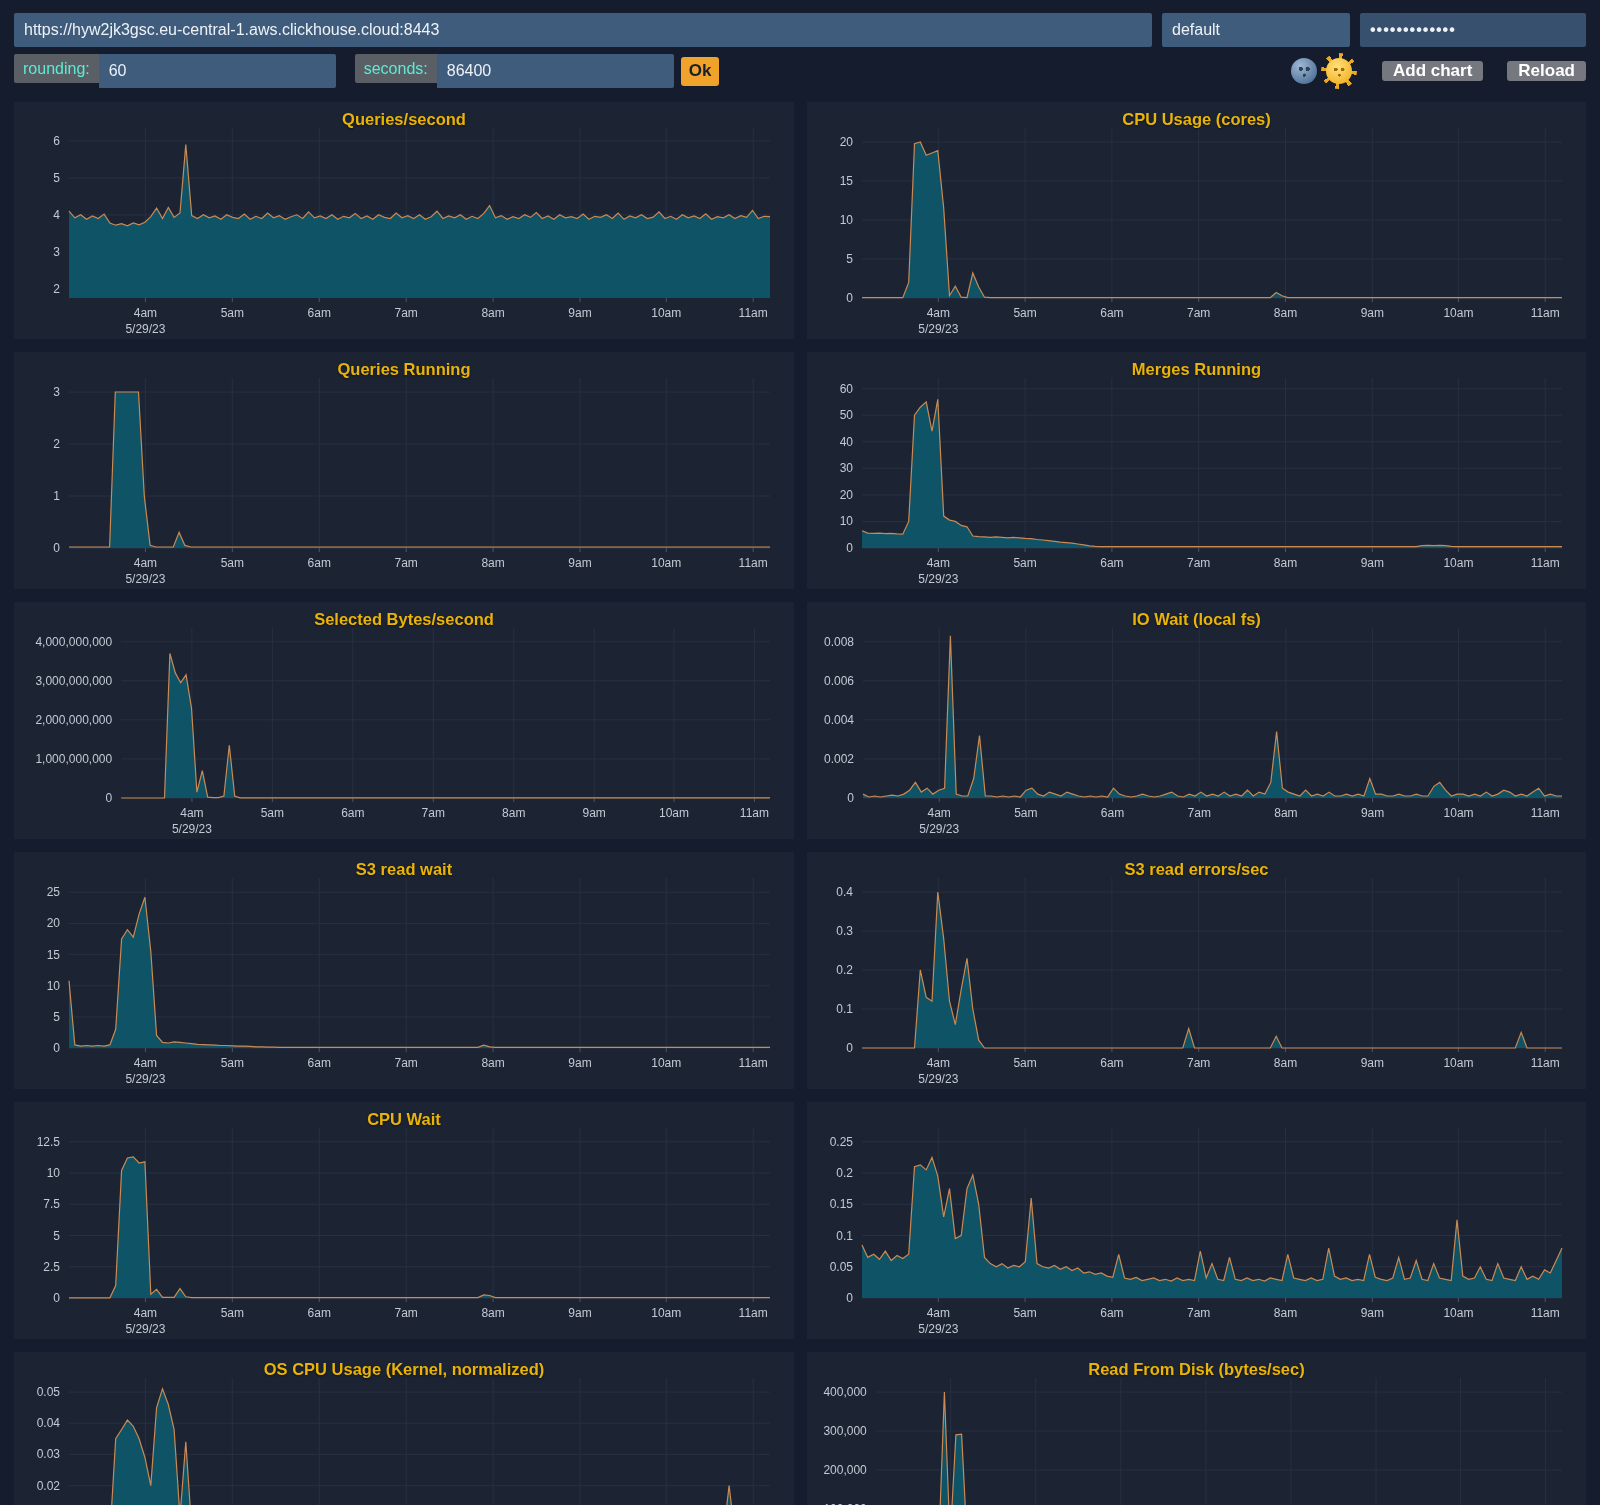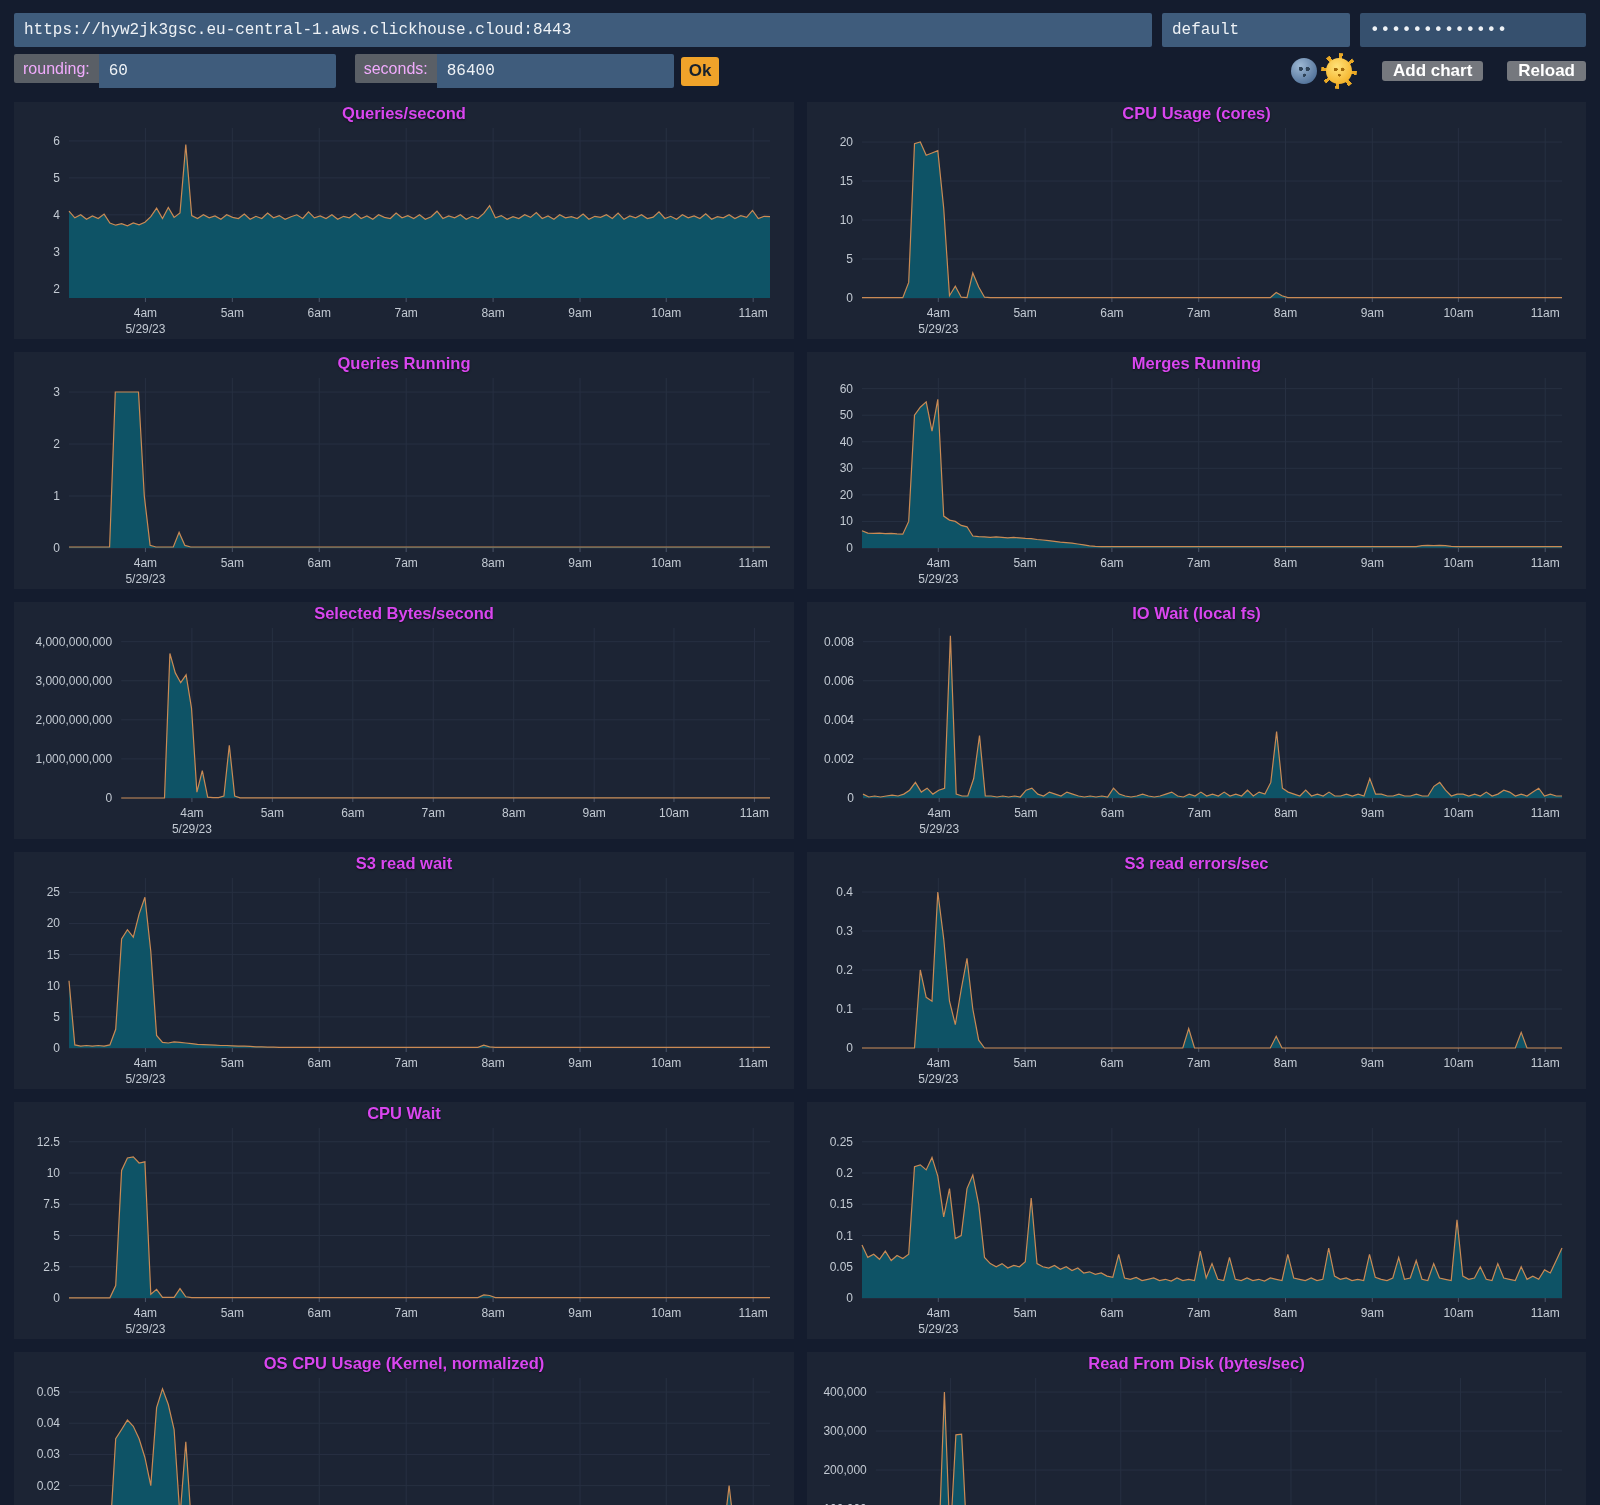--- a/index.html
+++ b/index.html
@@ -1,26 +1,26 @@
 <!DOCTYPE html>
 <html><head>
 <meta charset="utf-8">
 <style>
   html,body{margin:0;padding:0;}
   body{width:1600px;height:1505px;overflow:hidden;background:#141c2e;font-family:"Liberation Sans",sans-serif;}
   .topbar{padding:13px 14px 0;}
   .row{display:flex;align-items:center;}
   .row1{gap:10px;margin-bottom:7px;}
-  .inp{height:29px;background:#3f5c7c;border:none;outline:none;color:#eef2f6;font-size:16px;padding:17px 10px;box-sizing:border-box;border-radius:2px;font-family:Liberation Mono, monospace;}
+  .inp{height:29px;background:#3f5c7c;border:none;outline:none;color:#eef2f6;font-size:16px;padding:17px 10px;box-sizing:border-box;border-radius:2px;font-family:Liberation Sans, sans-serif;}
   .url{flex:1;}
   .user{width:188px;}
   .pass{width:226px;background:#36506e;letter-spacing:1px;font-weight:bold;}
   .field{display:flex;}
   .field+.field{margin-left:19px;}
-  .flabel{background:#5a5f66;color:#f0abfc;font-size:16px;padding:0 9px;height:29px;box-sizing:border-box;display:flex;align-items:center;border-radius:2px 0 0 2px;}
+  .flabel{background:#5a5f66;color:#5eead4;font-size:16px;padding:0 9px;height:29px;box-sizing:border-box;display:flex;align-items:center;border-radius:2px 0 0 2px;}
   .inp.small{width:237px;border-radius:0 2px 2px 0;}
   .ok{background:#f0a32a;color:#17212d;font-weight:bold;font-size:17px;border:none;height:29px;padding:4px 8px;border-radius:3px;margin-left:7px;cursor:pointer;font-family:"Liberation Sans",sans-serif;}
   .spacer{flex:1;}
   .icon-btn{width:26px;height:26px;border-radius:50%;position:relative;margin-left:9px;cursor:pointer;flex:none;}
   .moon-icon{background:
     radial-gradient(circle at 38% 42%, #2e4257 9%, transparent 10%),
     radial-gradient(circle at 64% 42%, #2e4257 9%, transparent 10%),
     radial-gradient(circle at 51% 66%, #2e4257 7%, transparent 8%),
     radial-gradient(circle at 35% 30%, #9db8d4, #55759c 75%);}
   .sun-icon{background:
@@ -28,21 +28,21 @@
     radial-gradient(circle at 64% 44%, #a3690a 8%, transparent 9%),
     radial-gradient(circle at 51% 66%, #a3690a 6%, transparent 7%),
     radial-gradient(circle at 42% 34%, #ffe27a, #f5b52e 75%);}
   .sun-icon::before{content:"";position:absolute;inset:-5px;z-index:-1;border-radius:50%;
     background:repeating-conic-gradient(#e9a825 0deg 13deg, transparent 13deg 45deg);}
   .gbtn{background:#75787e;color:#fff;font-weight:bold;font-size:17px;border:none;height:20px;padding:0 11px;border-radius:3px;cursor:pointer;font-family:"Liberation Sans",sans-serif;}
   .gbtn.add{margin-left:30px;}
   .gbtn.reload{margin-left:24px;}
   .charts{display:grid;grid-template-columns:1fr 1fr;gap:13px;padding:14px 14px 0;}
   .card{position:relative;height:237px;background:#1c2434;}
-  .ctitle{position:absolute;top:2px;left:0;right:0;text-align:center;color:#d946ef;font-weight:bold;font-size:16.5px;text-shadow:0 1px 2px rgba(0,0,0,.5);}
+  .ctitle{position:absolute;top:8px;left:0;right:0;text-align:center;color:#eab308;font-weight:bold;font-size:16.5px;text-shadow:0 1px 2px rgba(0,0,0,.5);}
   .card svg{display:block;}
 </style>
 </head>
 <body>
 
 <div class="topbar">
   <div class="row row1">
     <input class="inp url" value="https://hyw2jk3gsc.eu-central-1.aws.clickhouse.cloud:8443" style="">
     <input class="inp user" value="default" style="">
     <input class="inp pass" value="•••••••••••••" style="">

